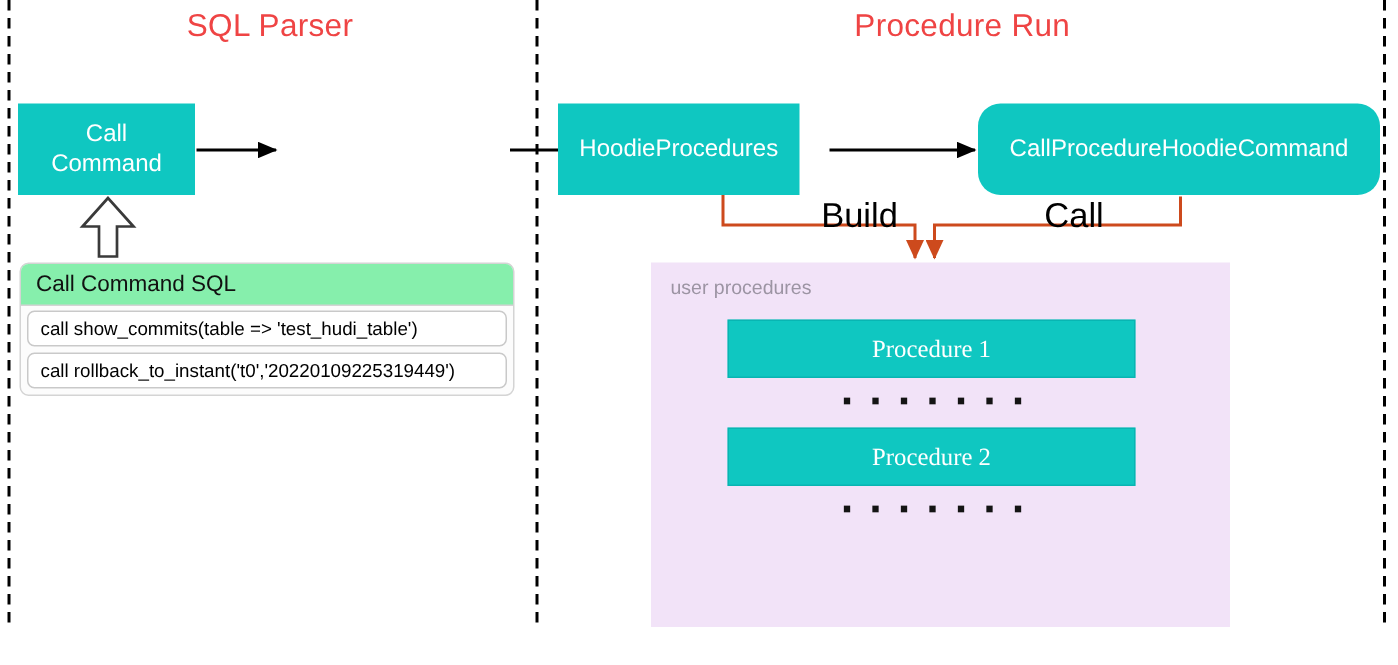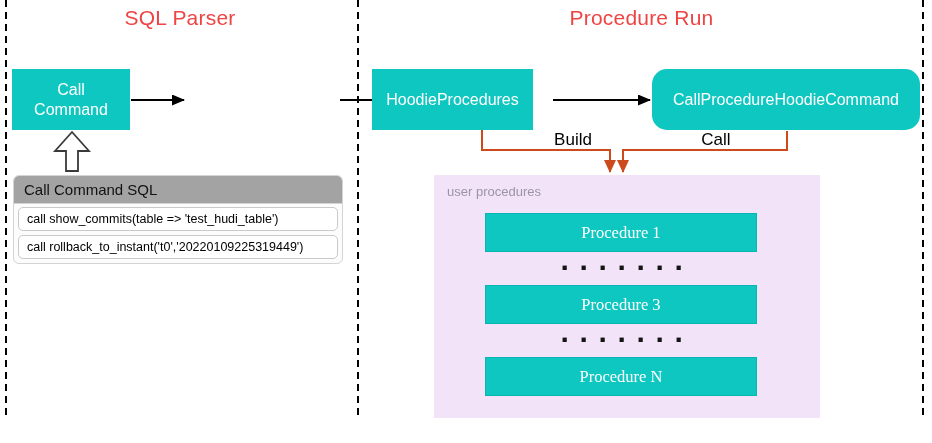--- a/index.html
+++ b/index.html
@@ -17,30 +17,30 @@
   .node{
     position:absolute;top:69px;height:61px;background:var(--teal);
     color:#fff;font-size:16px;display:flex;align-items:center;justify-content:center;
     text-align:center;line-height:1.25;box-sizing:border-box;padding:0 18px;
   }
   .node-call-command{left:12px;width:118px;}
   .node-spark{left:185px;width:154px;}
   .node-hoodie{left:372px;width:161px;}
   .node-cphc{left:652px;width:268px;border-radius:15px;}
   .edge-label{
-    position:absolute;top:130px;width:70px;font-size:17px;color:#000;text-align:center;
+    position:absolute;top:130px;width:70px;font-size:23px;color:#000;text-align:center;
   }
   .label-build{left:538px;}
   .label-call{left:681px;}
   .sql-panel{
     position:absolute;left:13px;top:175px;width:330px;height:89px;box-sizing:border-box;
     background:#fcfcfc;border:1px solid #d4d4d4;border-radius:6px;overflow:hidden;
   }
   .sql-panel-header{
-    height:27px;line-height:27px;background:#a3a3a3;border-bottom:1px solid #d4d4d4;
+    height:27px;line-height:27px;background:#86efac;border-bottom:1px solid #d4d4d4;
     font-size:15px;color:#111;padding-left:10px;
   }
   .sql-rows{padding:3px 4px;display:flex;flex-direction:column;gap:4px;}
   .sql-row{
     height:24px;box-sizing:border-box;background:#fff;border:1px solid #c9c9c9;
     border-radius:5px;font-size:12.5px;color:#000;display:flex;align-items:center;
     padding-left:8px;white-space:nowrap;overflow:hidden;
   }
   .user-procedures{
     position:absolute;left:434px;top:175px;width:386px;height:243px;
@@ -108,18 +108,17 @@
     <div class="sql-rows">
       <div class="sql-row">call show_commits(table =&gt; 'test_hudi_table')</div>
       <div class="sql-row">call rollback_to_instant('t0','20220109225319449')</div>
     </div>
   </div>
 
   <div class="user-procedures">
     <div class="user-procedures-label">user procedures</div>
     <div class="proc-box proc-1">Procedure 1</div>
     <div class="dots-row dots-1">·······</div>
-    <div class="proc-box proc-2">Procedure 3</div>
+    <div class="proc-box proc-2">Procedure 2</div>
     <div class="dots-row dots-2">·······</div>
-    <div class="proc-box proc-n">Procedure N</div>
   </div>
 
 </div>
 
 </body></html>

